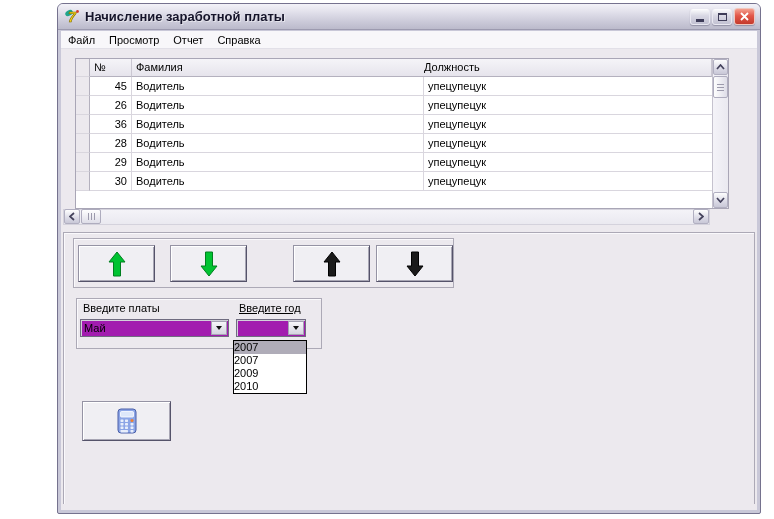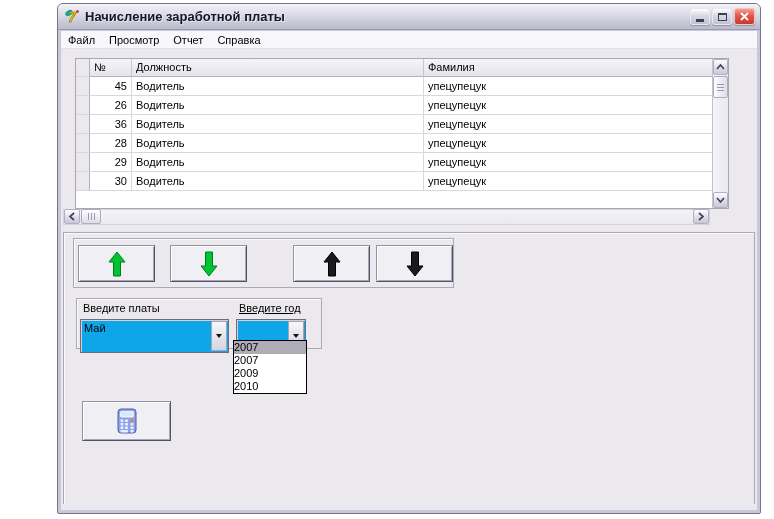--- a/index.html
+++ b/index.html
@@ -77,21 +77,21 @@
   .btn3d { background:#F0EFF3; border:1px solid; border-color:#9593A4 #55536A #55536A #9593A4;
     box-shadow:inset 1px 1px 0 #FFFFFF, inset -1px -1px 0 #A8A6B4;
     display:flex; align-items:center; justify-content:center; position:absolute; }
   .arrow-btn { width:77px; height:37px; top:214px; }
   .ab1 { left:17px; } .ab2 { left:109px; } .ab3 { left:232px; } .ab4 { left:315px; }
 
   .filter-box { position:absolute; left:15px; top:267px; width:246px; height:51px; }
   .field-label { position:absolute; font-size:11px; color:#000; }
   .lbl-month { left:22px; top:271px; }
   .lbl-year  { left:178px; top:271px;text-decoration:underline; }
-  .combo { position:absolute; height:34px; background:#0ea5e9; border:1px solid #6F6C80;
+  .combo { position:absolute; height:18px; background:#a21caf; border:1px solid #6F6C80;
     box-shadow:inset 1px 1px 0 #D2D0DA; }
   .combo-month { left:19px; top:288px; width:149px; }
   .combo-year  { left:175px; top:288px; width:70px; }
   .combo-value { position:absolute; left:3px; top:2px; font-size:11px; color:#000; }
   .combo-btn { position:absolute; right:1px; top:1px; bottom:1px; width:16px;
     background:linear-gradient(#F7F6FA,#D5D4E0); border:1px solid #A5A3B4;
     display:flex; align-items:center; justify-content:center; }
   .tri-down { width:0; height:0; border-left:3.5px solid transparent; border-right:3.5px solid transparent; border-top:4px solid #111; }
 
   .year-list { position:absolute; left:172px; top:309px; width:74px; height:54px;
@@ -137,22 +137,22 @@
       <span class="menu-item">Просмотр</span>
       <span class="menu-item">Отчет</span>
       <span class="menu-item">Справка</span>
     </div>
 
     <div class="grid">
       <div class="grid-main">
         <div class="g-header">
           <div class="g-hcell c-ind"></div>
           <div class="g-hcell c-num" style="text-align:left;">№</div>
+          <div class="g-hcell c-sur">Фамилия</div>
           <div class="g-hcell c-pos">Должность</div>
-          <div class="g-hcell c-sur">Фамилия</div>
         </div>
 
         <div class="g-row">
           <div class="g-cell c-ind"></div>
           <div class="g-cell c-num">45</div>
           <div class="g-cell c-pos">Водитель</div>
           <div class="g-cell c-sur">упецупецук</div>
         </div>
         <div class="g-row">
           <div class="g-cell c-ind"></div>

